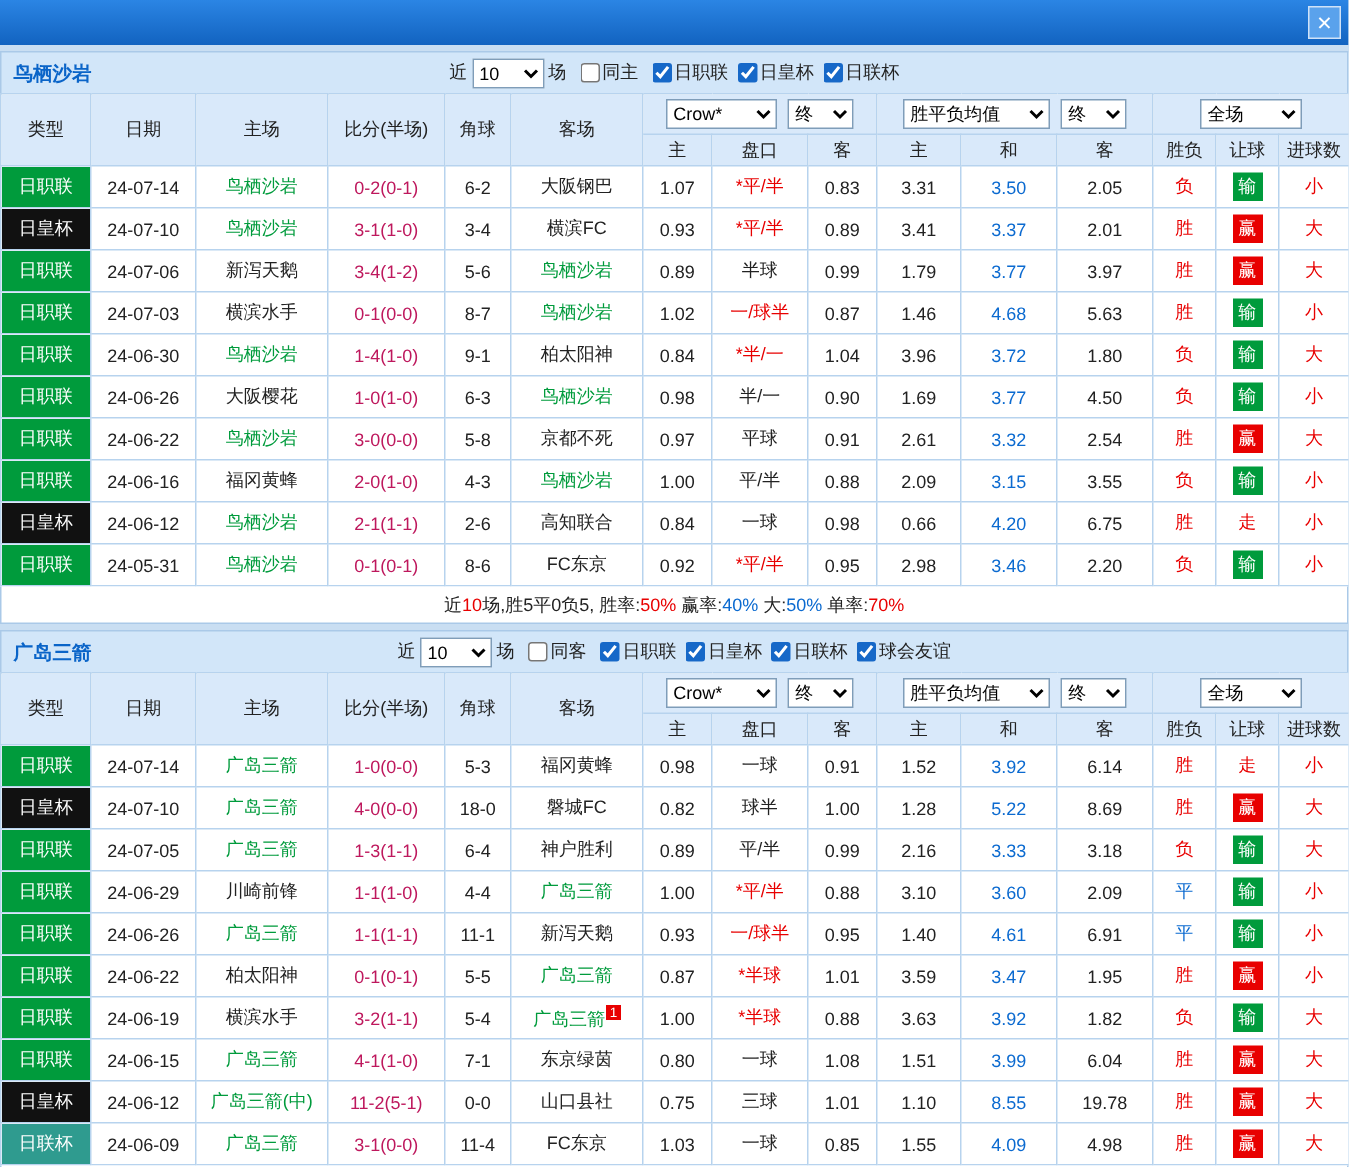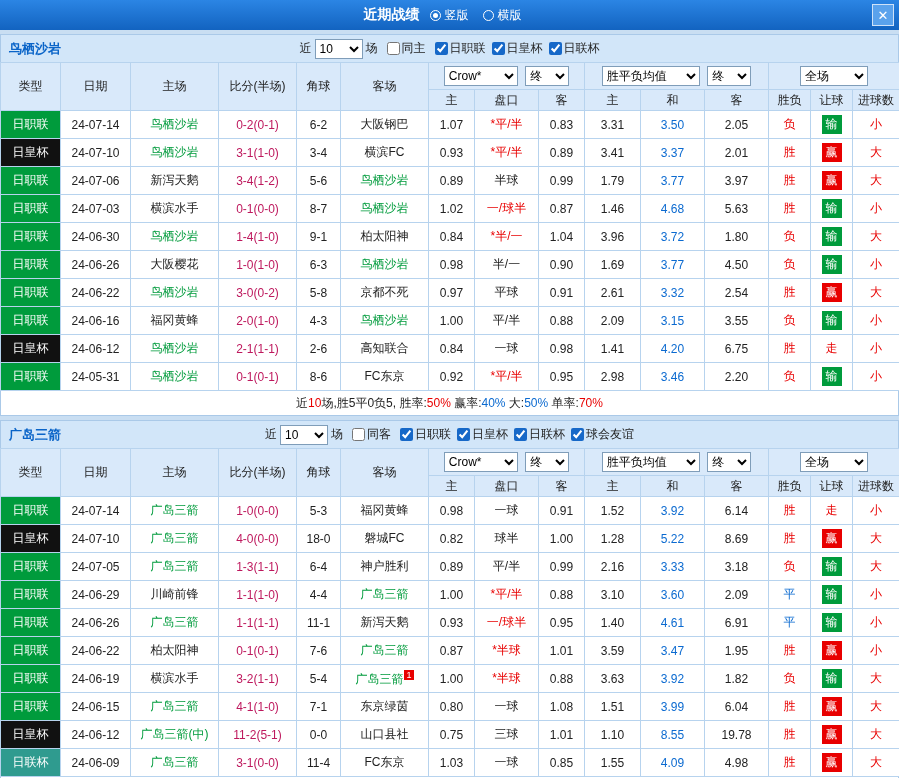--- a/index.html
+++ b/index.html
@@ -47,31 +47,20 @@
   .rang-badge.win{background:#e80000;color:#fff;}
   .rang-badge.zou{color:#e80000;padding:1px 0;}
   .sup-badge{background:#e80000;color:#fff;font-size:9px;padding:0 2px;margin-left:1px;vertical-align:super;line-height:10px;}
   .summary{height:25px;line-height:25px;text-align:center;background:#fff;border:1px solid #aac9e8;border-top:none;box-sizing:border-box;}
   .c-k{color:#222;} .c-r{color:#e80000;} .c-b{color:#0b6ad0;margin-top:28px;}
 </style>
 </head>
 <body>
 
 <div class="titlebar">
-  <div class="titlebar-center" style="display:flex;align-items:center;">
-    <span class="title">近期战绩</span>
-    <label class="radio-opt">
-      <span class="radio checked"></span>
-      <span>竖版</span>
-    </label>
-    <label class="radio-opt">
-      <span class="radio"></span>
-      <span>横版</span>
-    </label>
-  </div>
   <div class="close-btn">✕</div>
 </div>
 
 <div class="section">
   <div class="section-head">
     <span class="team-name">鸟栖沙岩</span>
     <div class="filters">
       <span>近</span>
       <select class="sel sel-count"><option>10</option></select>
       <span>场</span>
@@ -241,21 +230,21 @@
           <td class="num mid">3.77</td>
           <td class="num">4.50</td>
           <td class="res red">负</td>
           <td class="rang"><span class="rang-badge lose">输</span></td>
           <td class="goal">小</td>
         </tr>
         <tr>
           <td class="lg lg-green">日职联</td>
           <td class="date">24-06-22</td>
           <td class="team self">鸟栖沙岩</td>
-          <td class="score">3-0(0-2)</td>
+          <td class="score">3-0(0-0)</td>
           <td class="cor">5-8</td>
           <td class="team">京都不死</td>
           <td class="num">0.97</td>
           <td class="hc">平球</td>
           <td class="num">0.91</td>
           <td class="num">2.61</td>
           <td class="num mid">3.32</td>
           <td class="num">2.54</td>
           <td class="res red">胜</td>
           <td class="rang"><span class="rang-badge win">赢</span></td>
@@ -281,21 +270,21 @@
         <tr>
           <td class="lg lg-black">日皇杯</td>
           <td class="date">24-06-12</td>
           <td class="team self">鸟栖沙岩</td>
           <td class="score">2-1(1-1)</td>
           <td class="cor">2-6</td>
           <td class="team">高知联合</td>
           <td class="num">0.84</td>
           <td class="hc">一球</td>
           <td class="num">0.98</td>
-          <td class="num">1.41</td>
+          <td class="num">0.66</td>
           <td class="num mid">4.20</td>
           <td class="num">6.75</td>
           <td class="res red">胜</td>
           <td class="rang"><span class="rang-badge zou">走</span></td>
           <td class="goal">小</td>
         </tr>
         <tr>
           <td class="lg lg-green">日职联</td>
           <td class="date">24-05-31</td>
           <td class="team self">鸟栖沙岩</td>
@@ -477,21 +466,21 @@
           <td class="num">6.91</td>
           <td class="res blue">平</td>
           <td class="rang"><span class="rang-badge lose">输</span></td>
           <td class="goal">小</td>
         </tr>
         <tr>
           <td class="lg lg-green">日职联</td>
           <td class="date">24-06-22</td>
           <td class="team">柏太阳神</td>
           <td class="score">0-1(0-1)</td>
-          <td class="cor">7-6</td>
+          <td class="cor">5-5</td>
           <td class="team self">广岛三箭</td>
           <td class="num">0.87</td>
           <td class="hc hot">*半球</td>
           <td class="num">1.01</td>
           <td class="num">3.59</td>
           <td class="num mid">3.47</td>
           <td class="num">1.95</td>
           <td class="res red">胜</td>
           <td class="rang"><span class="rang-badge win">赢</span></td>
           <td class="goal">小</td>

